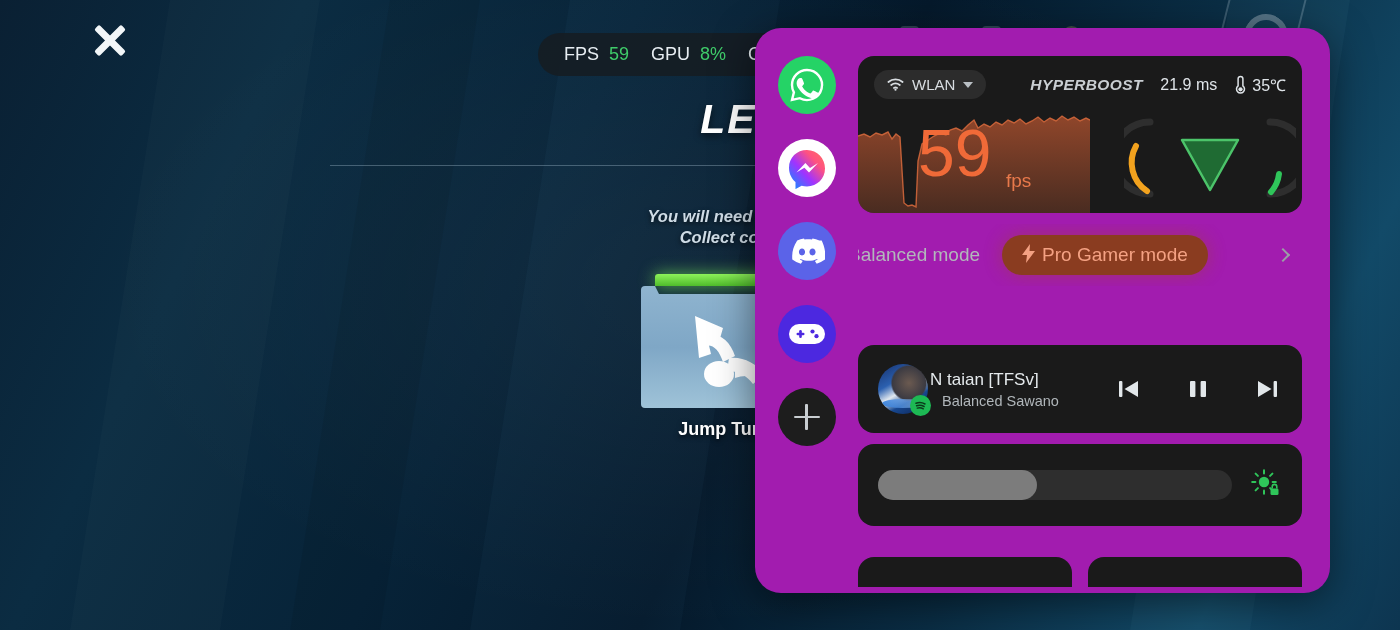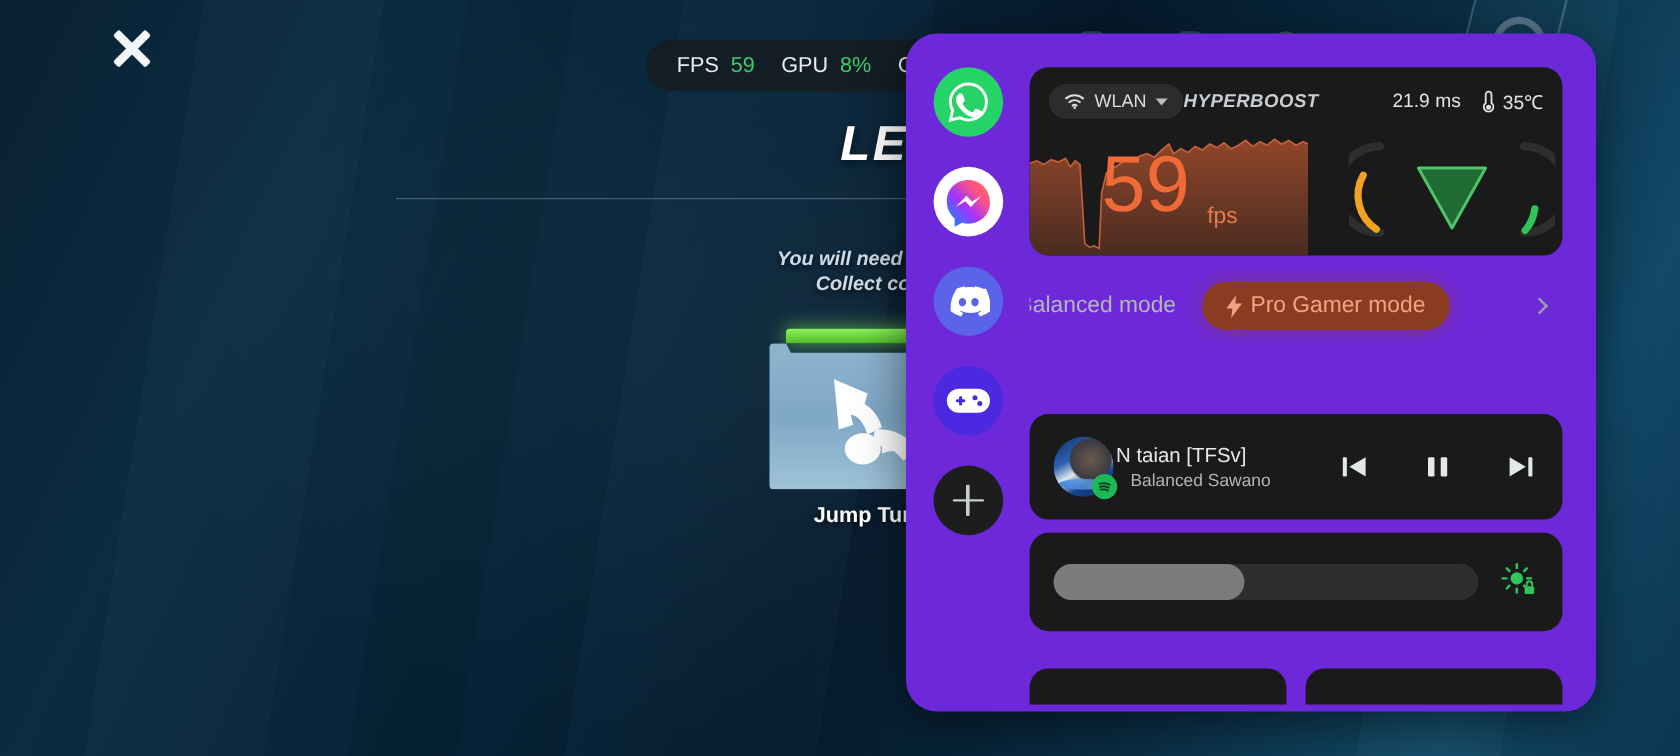--- a/index.html
+++ b/index.html
@@ -118,21 +118,21 @@
     border-radius: 22px;
     font-size: 18px;
   }
   #game-toolbar .k { color: #e7edf2; font-weight: 500; }
   #game-toolbar .v { color: #3fcc6a; font-weight: 500; }
 
   
   #side-panel {
     position: absolute; left: 755px; top: 28px;
     width: 575px; height: 565px;
-    background: #6d28d9;
+    background: #a21caf;
     border-radius: 26px;
     box-shadow: 0 10px 40px rgba(0,0,0,0.5);
     overflow: hidden;
     display: flex;
   }
 
   
   #app-rail {
     width: 103px; flex: 0 0 103px;
     padding-top: 28px;
@@ -170,20 +170,21 @@
     display: flex; align-items: center; gap: 8px;
     background: #2c2c2c; border-radius: 15px;
     padding: 6px 13px; cursor: pointer;
   }
   #wlan-pill .lbl { color: #d8dde1; font-size: 15px; }
   .caret-down {
     width: 0; height: 0; border-left: 5px solid transparent;
     border-right: 5px solid transparent; border-top: 6px solid #b9bfc4;
   }
   #hyperboost {
+    margin-left: 44px;
     color: #c9ced2; font-size: 15.5px; font-weight: bold;
     font-style: italic; letter-spacing: 0.4px;
   }
   #latency { margin-left: auto; color: #dfe4e8; font-size: 16px; }
   #temp {
     margin-left: 17px; color: #dfe4e8; font-size: 16px;
     display: flex; align-items: center; gap: 5px;
   }
 
   #fps-wrap { position: absolute; left: 0; right: 0; top: 50px; bottom: 0; }
@@ -202,21 +203,21 @@
   #mode-row {
     height: 62px; display: flex; align-items: center;
     padding-left: 4px; position: relative; overflow: hidden;
   }
   #mode-balanced {
     color: #b2b7bb; font-size: 19px; white-space: nowrap;
     margin-left: -14px; cursor: pointer;
   }
   #mode-pro {
     margin-left: 22px;
-    display: flex; align-items: center; gap: 7px;
+    display: flex; gap: 7px;
     background: #8a3c20; color: #f4a183;
     border-radius: 20px; padding: 9px 20px;
     font-size: 19px; white-space: nowrap; cursor: pointer;
     box-shadow: 0 0 18px rgba(160,70,35,0.45);
   }
   #mode-next {
     margin-left: auto; margin-right: 4px;
     width: 30px; height: 30px; border-radius: 50%;
     display: flex; align-items: center; justify-content: center;
     cursor: pointer;

